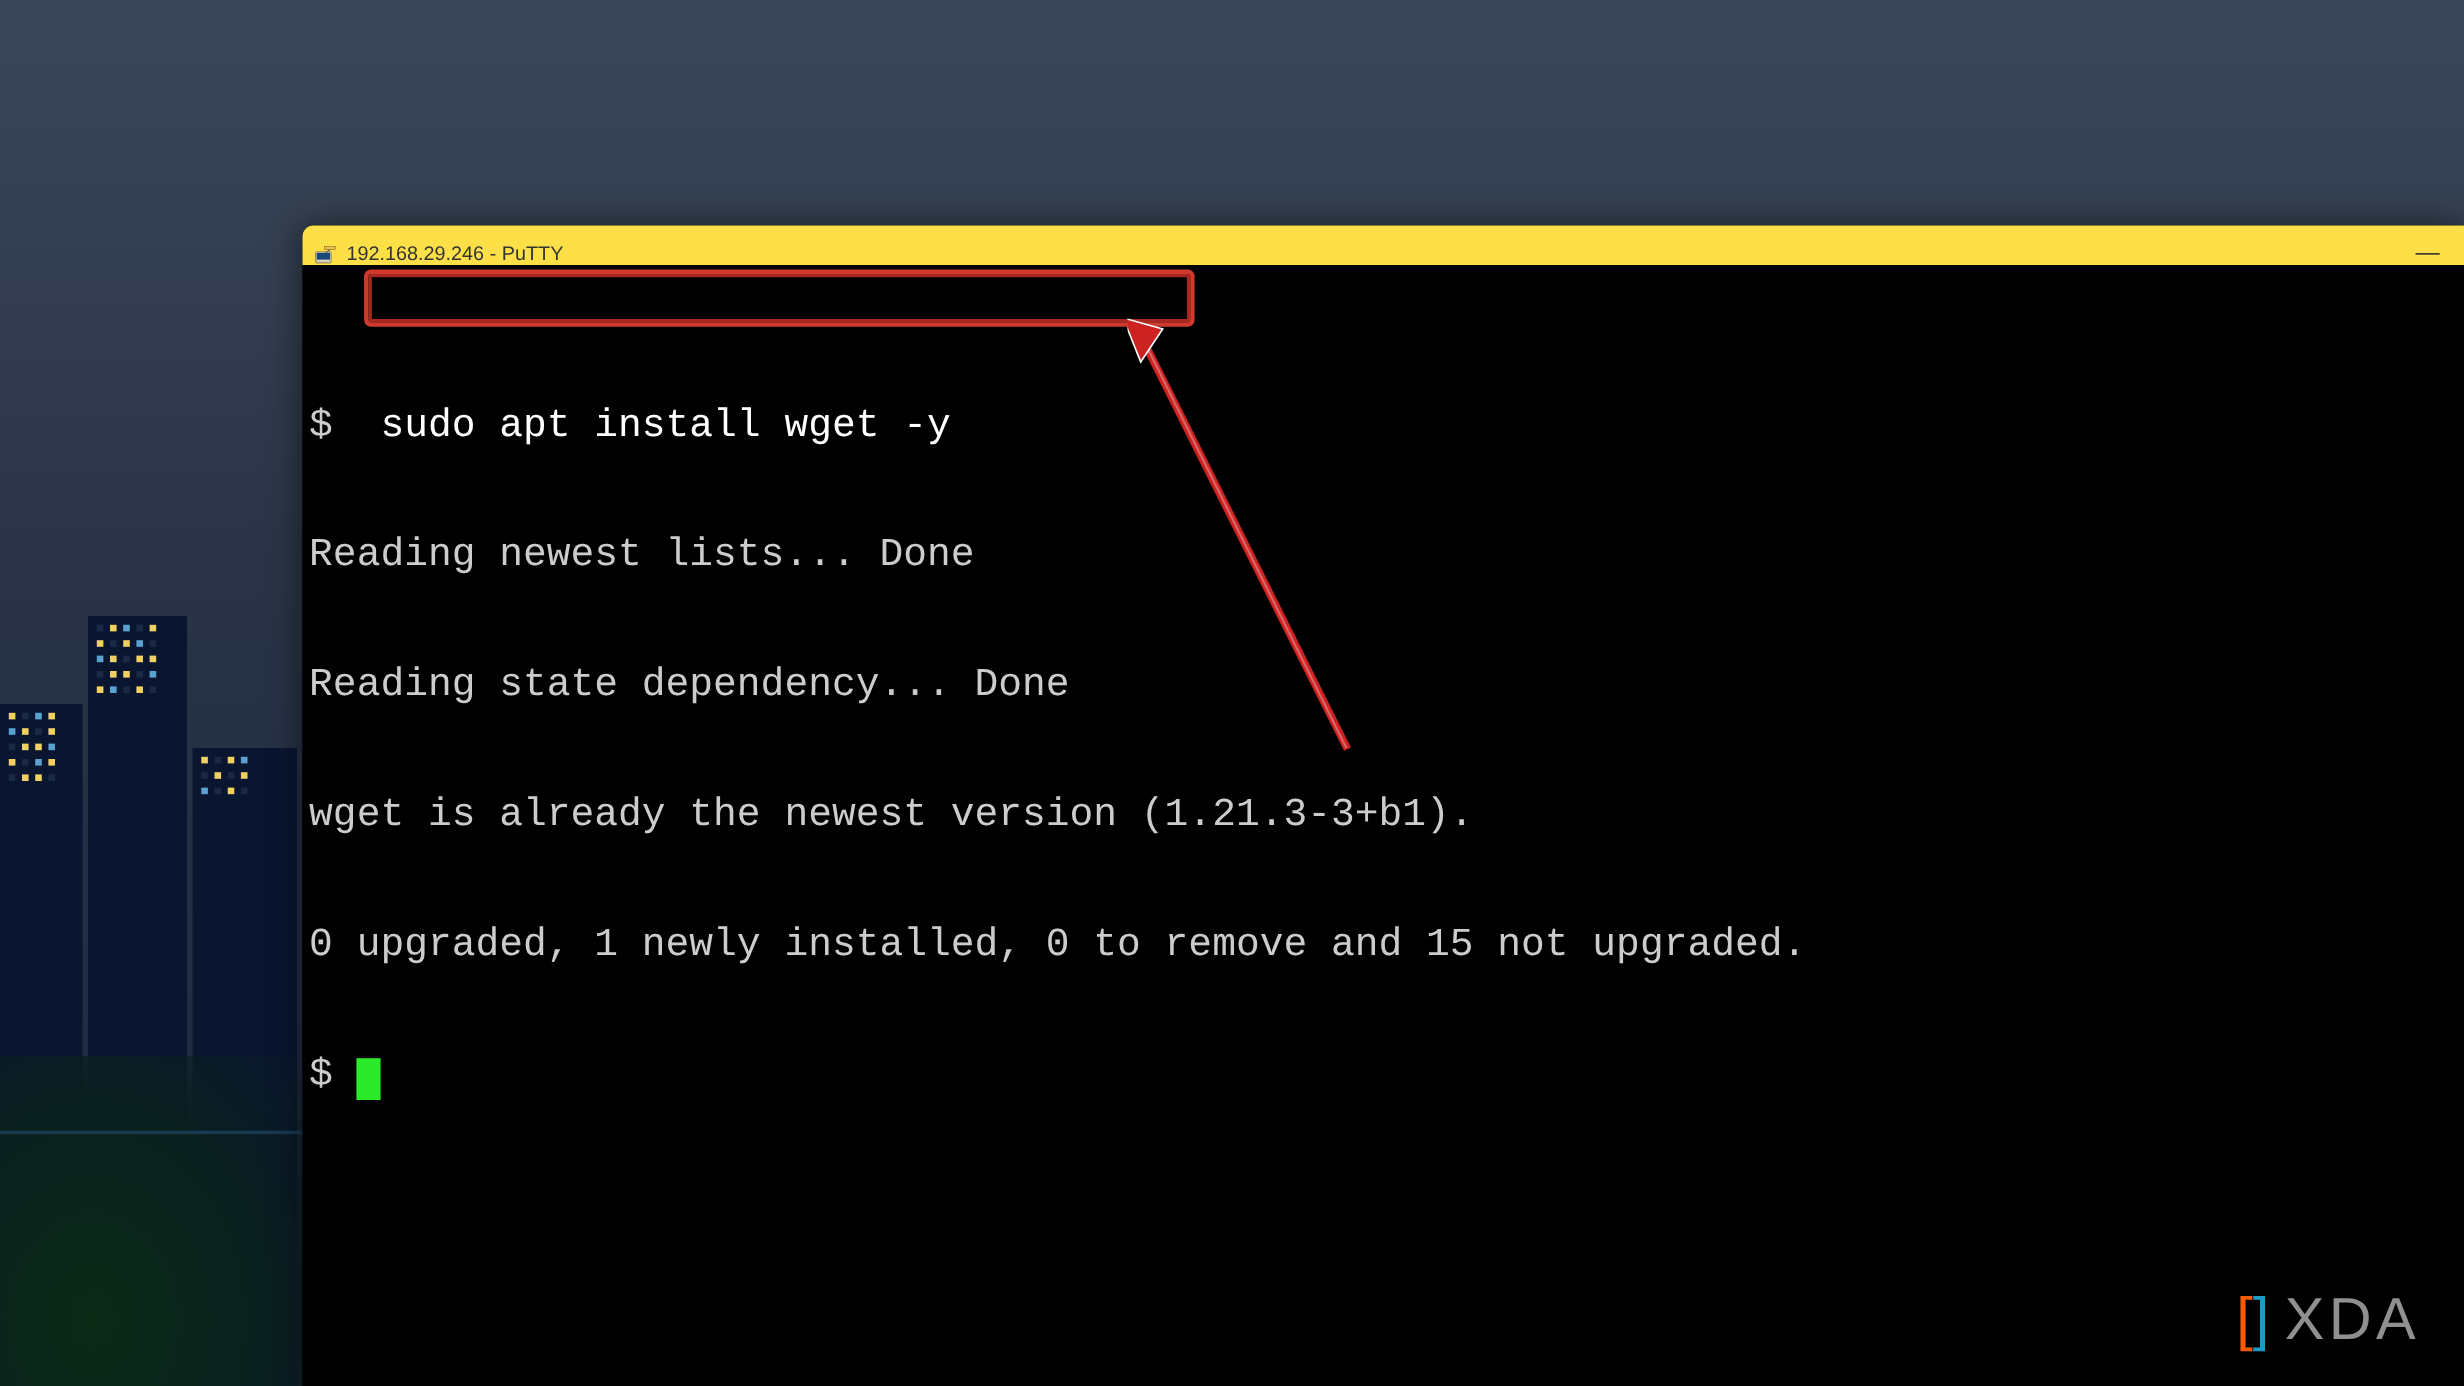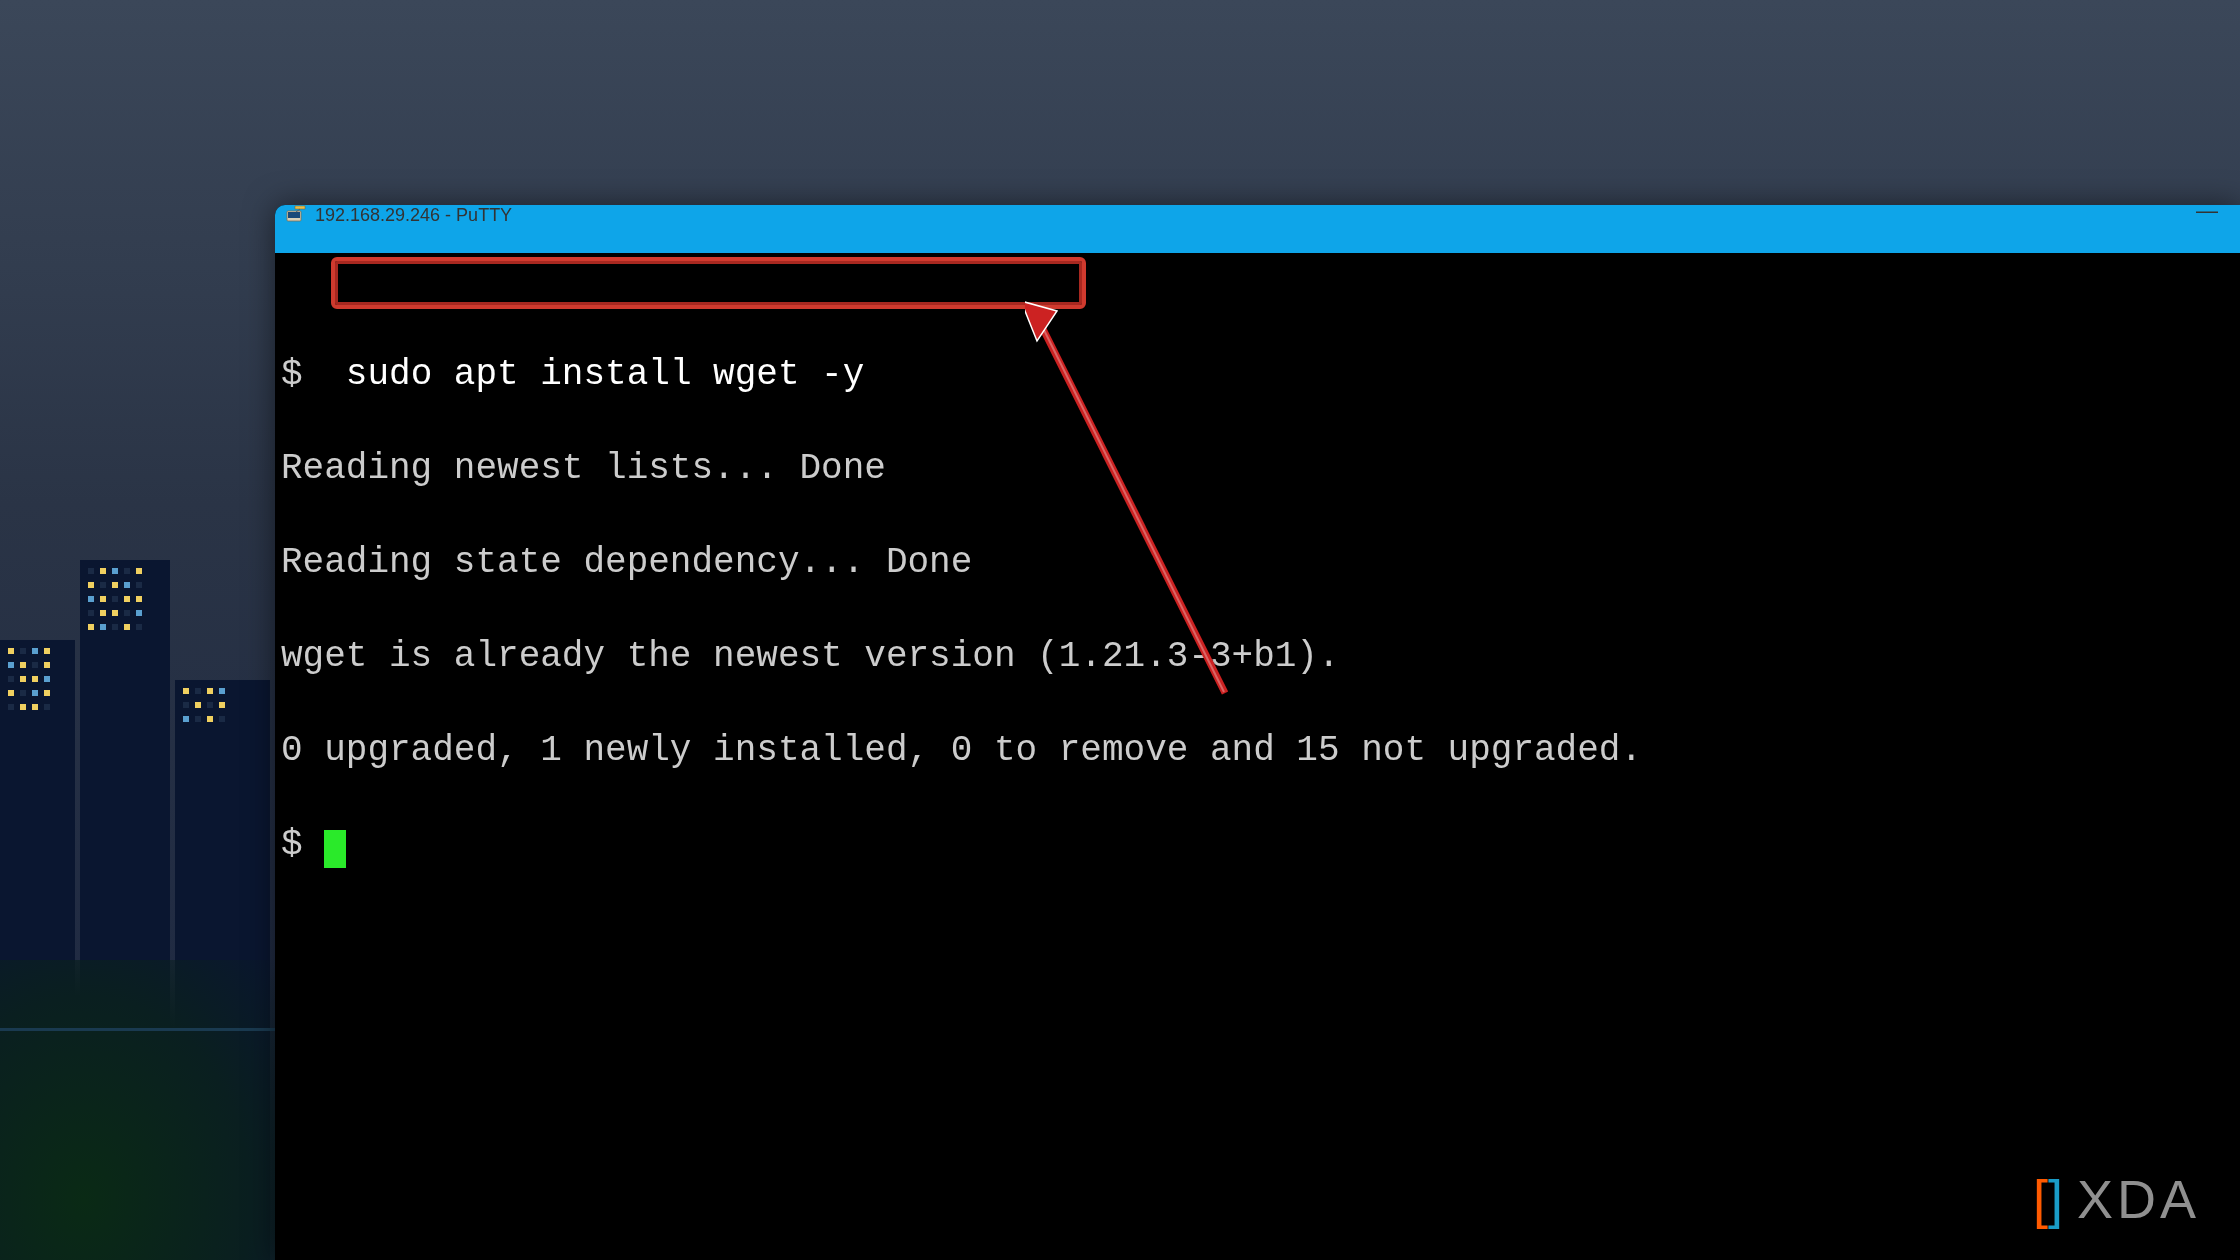--- a/index.html
+++ b/index.html
@@ -64,25 +64,25 @@
     top: 205px;
     right: 0;
     bottom: 0;
     background: #000;
     border-top-left-radius: 10px;
     box-shadow: 0 0 30px rgba(0,0,0,0.5);
     display: flex;
     flex-direction: column;
   }
   .titlebar {
-    height: 48px;
-    background: #0ea5e9;
+    height: 36px;
+    background: #fde047;
     border-top-left-radius: 10px;
     display: flex;
-    align-items: flex-start;
+    align-items: flex-end;
     padding: 0 10px;
     font-size: 18px;
     color: #333;
     position: relative;
   }
   .putty-icon {
     width: 22px;
     height: 18px;
     margin-right: 8px;
     position: relative;
@@ -101,21 +101,21 @@
     flex: 1;
     background: #000;
     padding: 4px 6px;
     font-family: 'Courier New', monospace;
     font-size: 36px;
     line-height: 47px;
     color: #cccccc;
     white-space: pre;
     position: relative;
   }
-  .term-line { display: block; }
+  .term-line { display: block; margin-top: 24px; }
   .prompt { color: #cccccc; }
   .cmd { color: #ffffff; }
   .highlight-box {
     position: absolute;
     border: 4px solid #d03a2e;
     border-radius: 6px;
     padding: 2px 6px;
     top: 4px;
     left: 56px;
     width: 755px;

